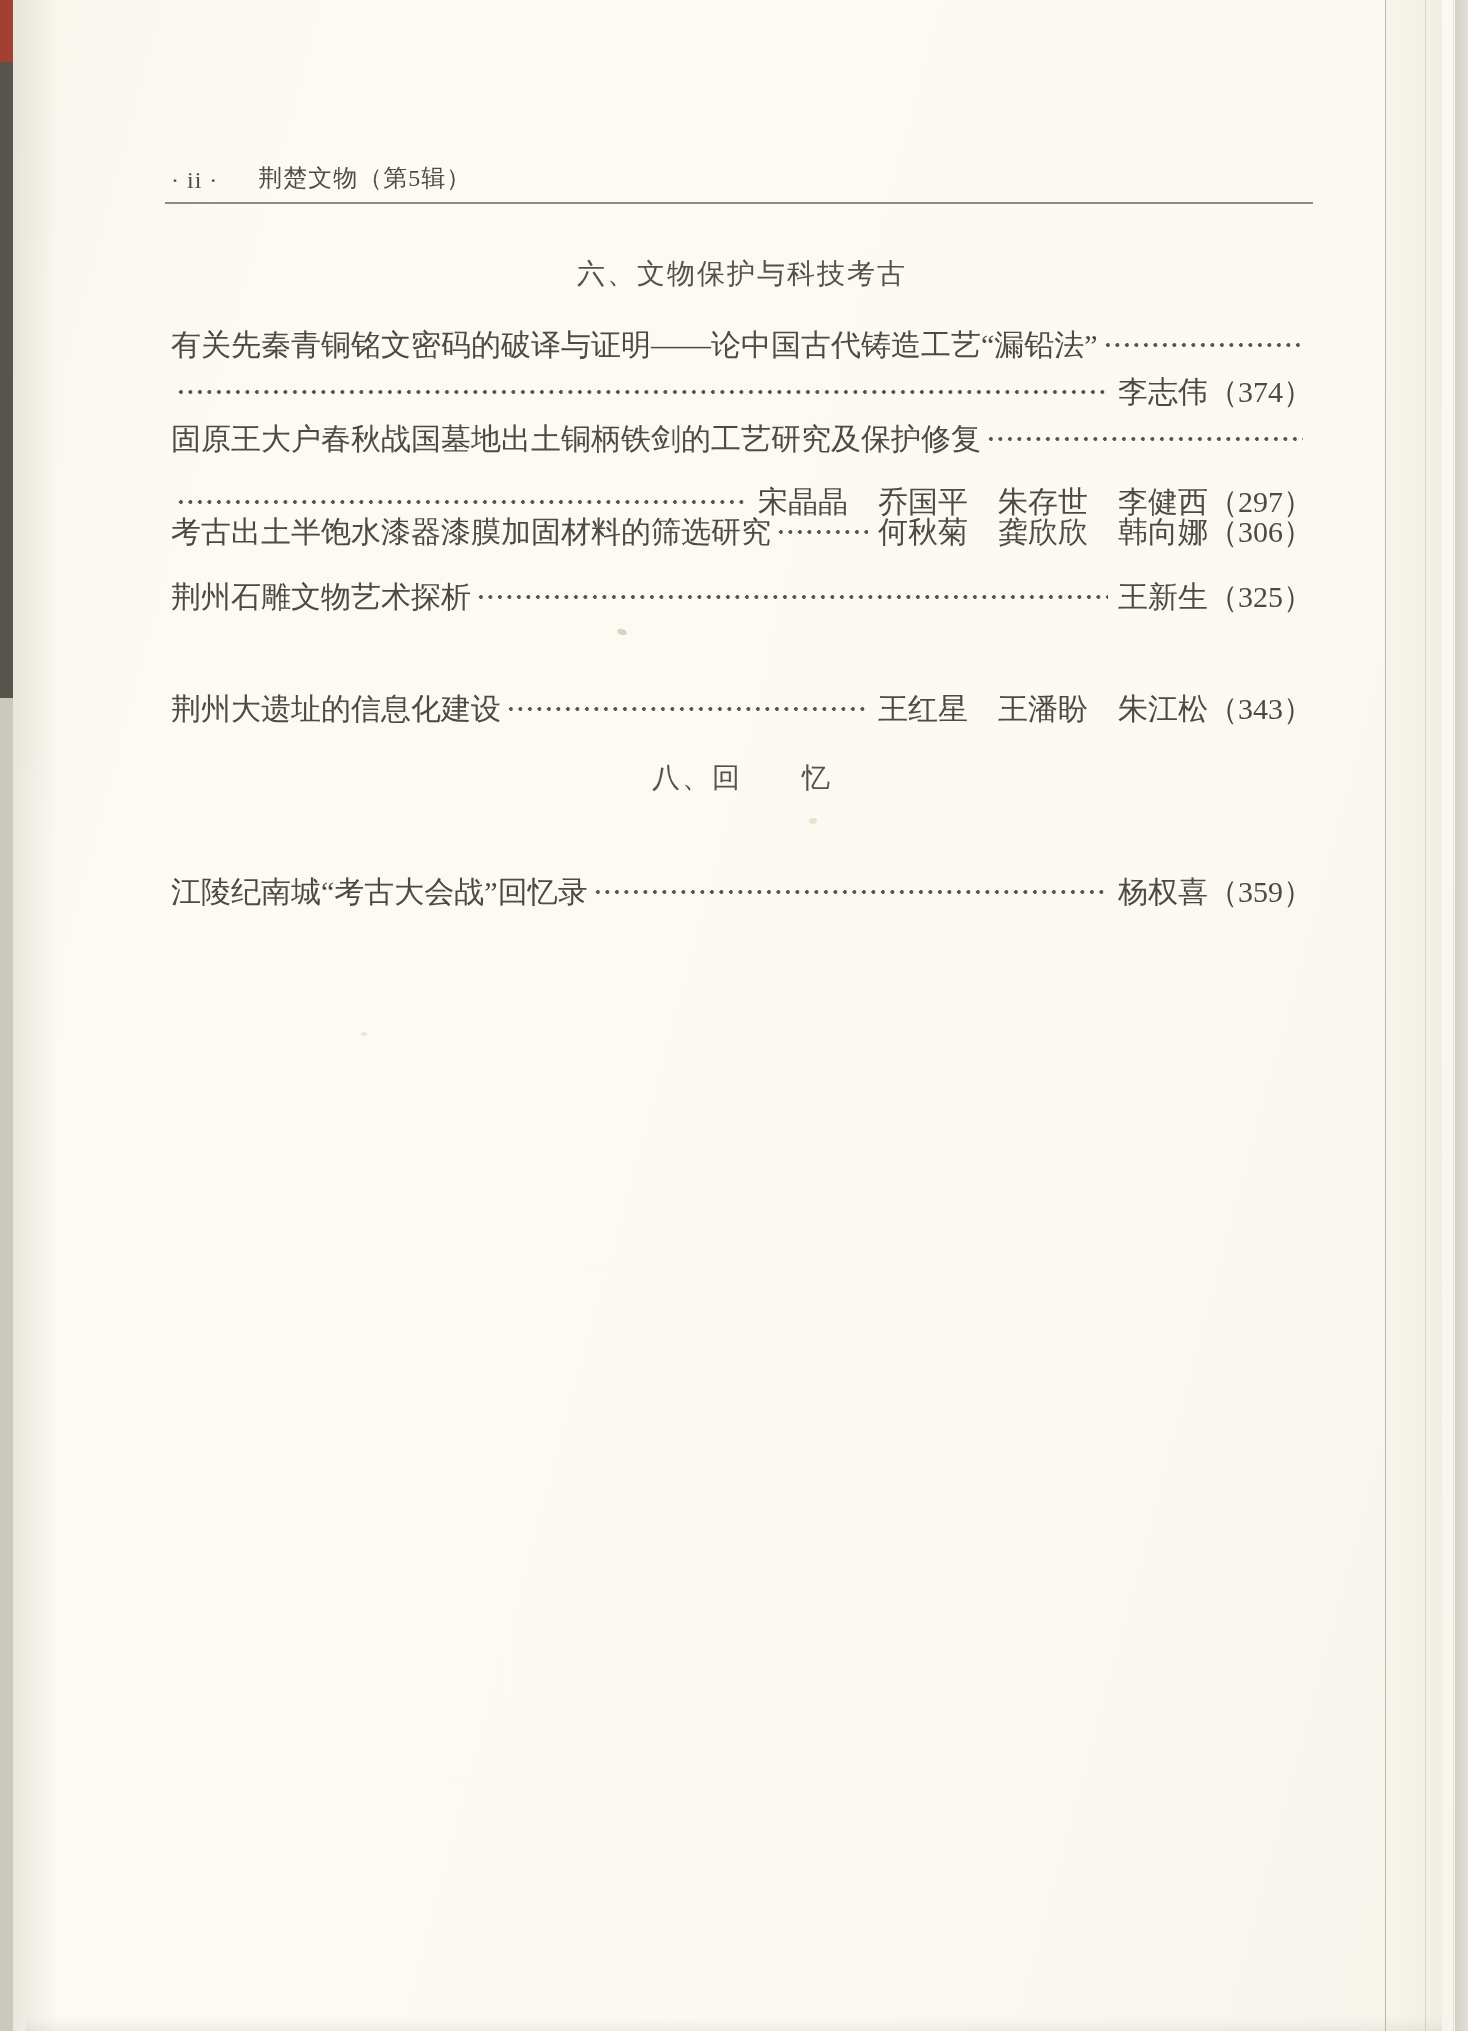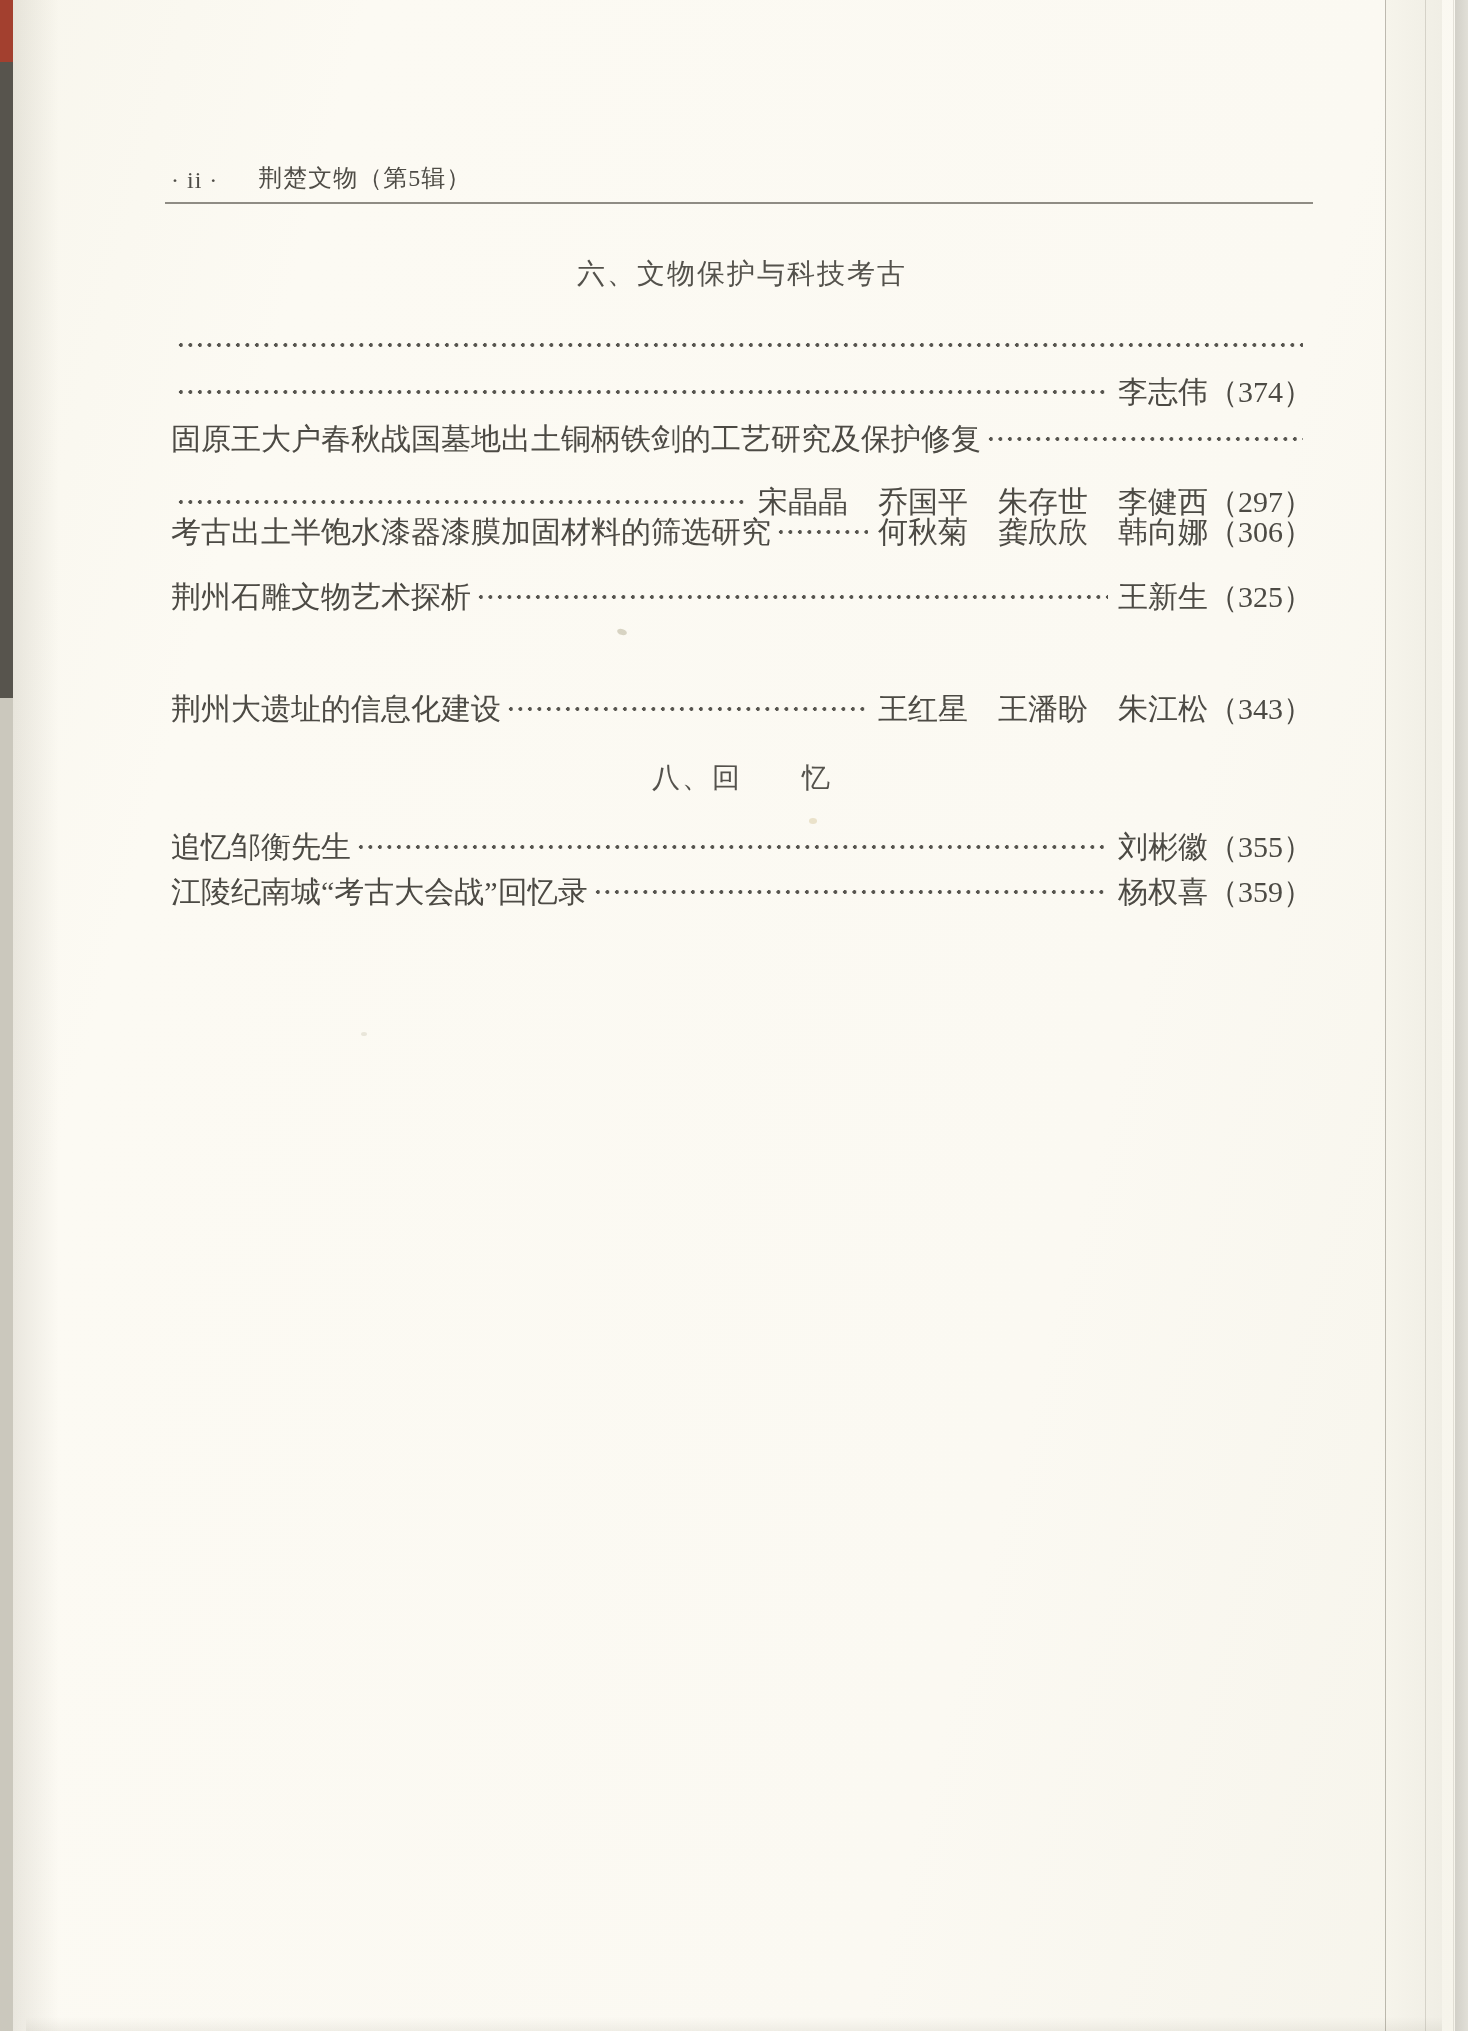--- a/index.html
+++ b/index.html
@@ -97,20 +97,21 @@
 
     <div class="header-row">
       <span class="pagenum">· ii ·</span>
       <span class="booktitle">荆楚文物（第5辑）</span>
     </div>
     <div class="header-rule"></div>
 
     <div class="sec-heading r-h1">六、文物保护与科技考古</div>
 
     <div class="toc-line r-l1">
+      <span class="tl">有关先秦青铜铭文密码的破译与证明——论中国古代铸造工艺“漏铅法”</span>
       <span class="leader trail-gap"></span>
       <span class="tr"></span>
     </div>
 
     <div class="toc-line r-l2">
       <span class="tl"></span>
       <span class="leader"></span>
       <span class="tr">李志伟（374）</span>
     </div>
 
@@ -140,25 +141,20 @@
 
 
     <div class="toc-line r-l7">
       <span class="tl">荆州大遗址的信息化建设</span>
       <span class="leader"></span>
       <span class="tr">王红星　王潘盼　朱江松（343）</span>
     </div>
 
     <div class="sec-heading r-h3">八、回　　忆</div>
 
-    <div class="toc-line r-l8">
-      <span class="tl">追忆邹衡先生</span>
-      <span class="leader"></span>
-      <span class="tr">刘彬徽（355）</span>
-    </div>
 
     <div class="toc-line r-l9">
       <span class="tl">江陵纪南城“考古大会战”回忆录</span>
       <span class="leader"></span>
       <span class="tr">杨权喜（359）</span>
     </div>
 
     <div class="speck speck1"></div>
     <div class="speck speck2"></div>
     <div class="speck speck3"></div>

